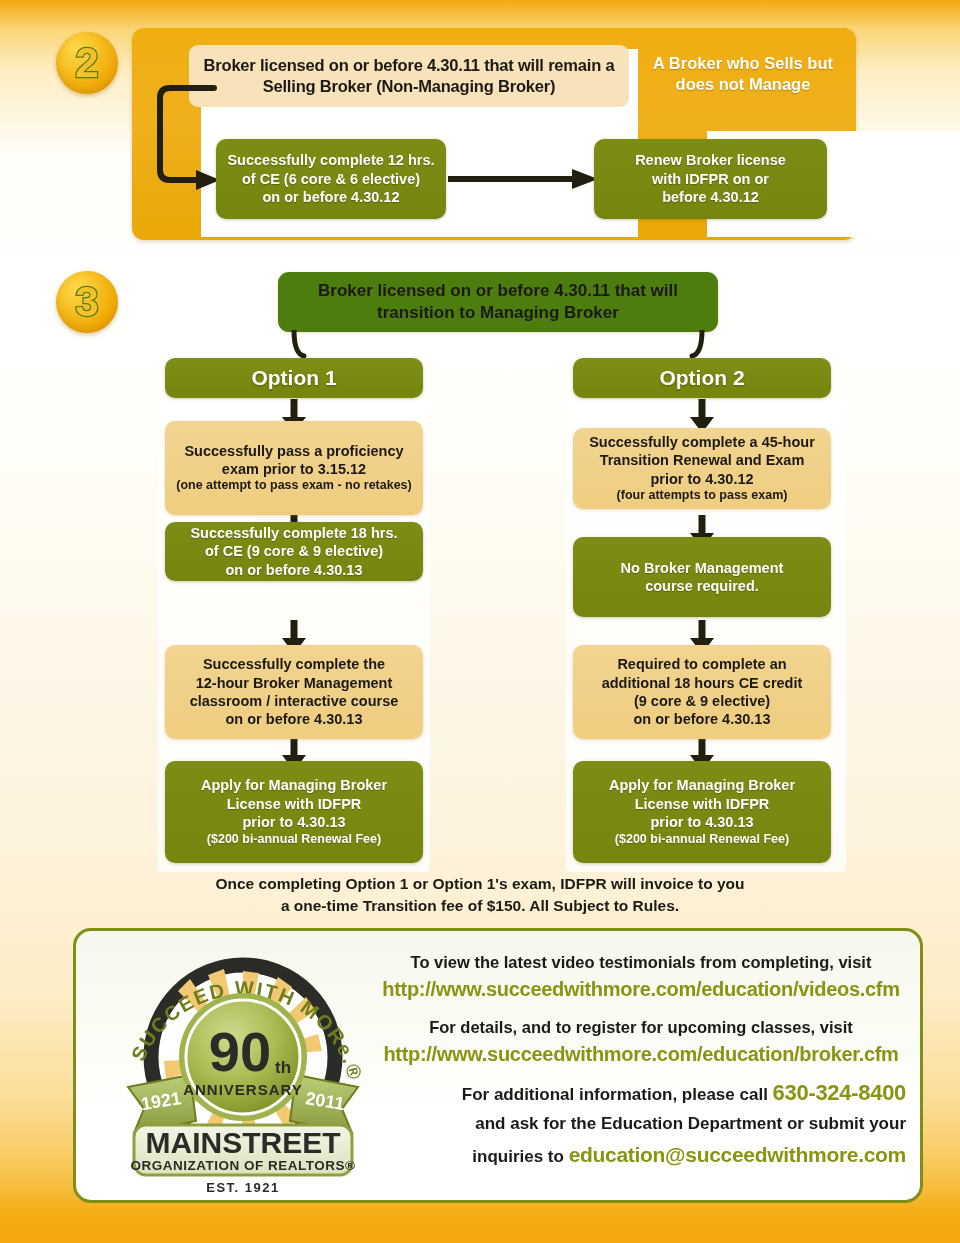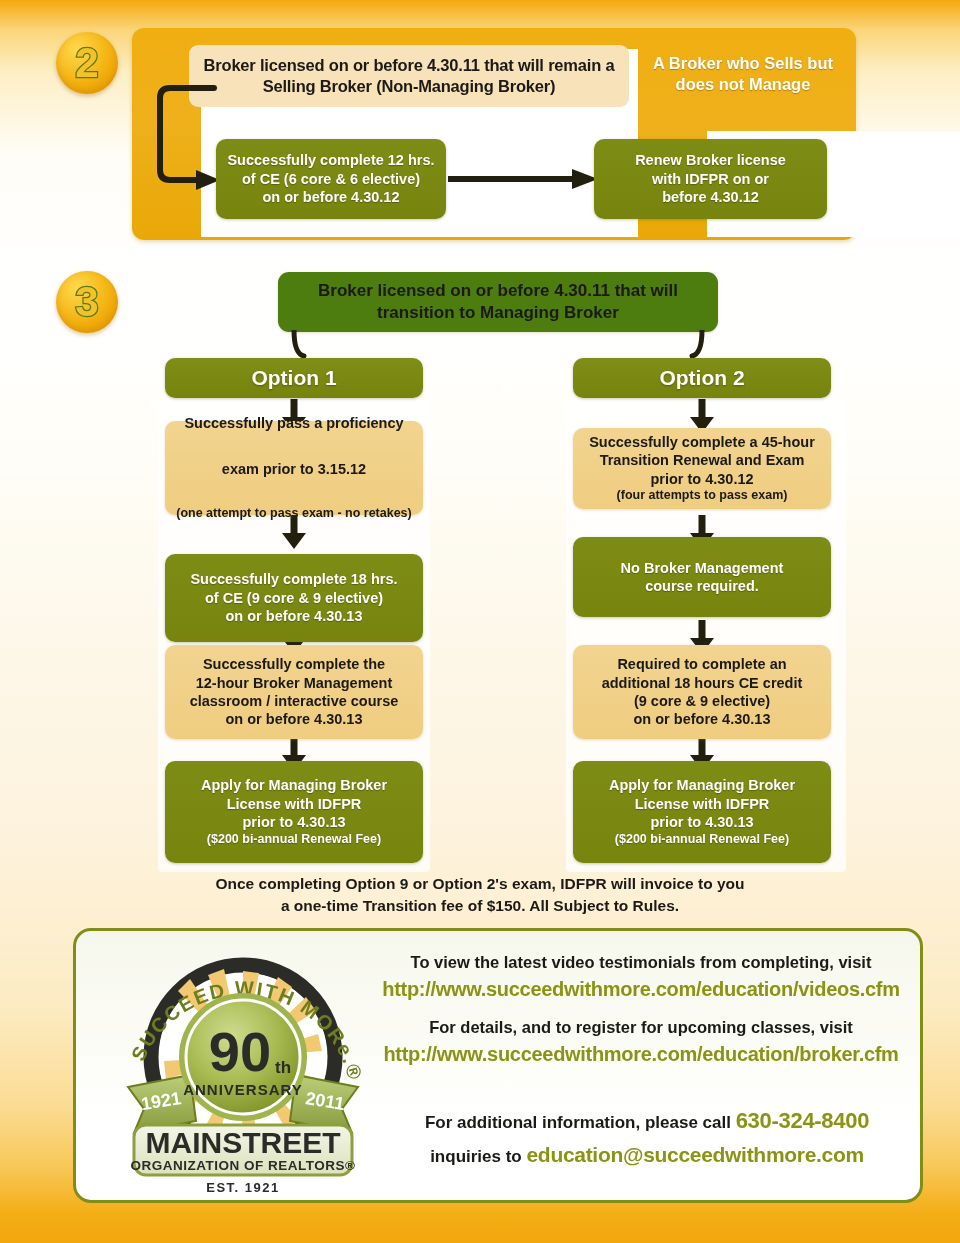--- a/index.html
+++ b/index.html
@@ -185,22 +185,22 @@
     text-shadow: 0 1px 2px rgba(45,52,6,.5);
     box-shadow: 0 1px 3px rgba(70,80,10,.3);
   }
   .opt1 { left: 165px; top: 358px; width: 258px; }
   .opt2 { left: 573px; top: 358px; width: 258px; }
 
   .step { position: absolute; padding: 4px 8px; }
   .step .main { font-size: 14.5px; }
   .step .sub  { font-size: 12.5px; }
 
-  .s1a { left: 165px; top: 421px; width: 258px; height: 94px; gap: 28px; }
-  .s1b { left: 165px; top: 554px; width: 258px; height: 88px; }
+  .s1a { left: 165px; top: 421px; width: 258px; height: 94px; }
+  .s1b { left: 165px; top: 522px; width: 258px; height: 59px; }
   .s1c { left: 165px; top: 645px; width: 258px; height: 94px; text-align: center; }
   .s1d { left: 165px; top: 761px; width: 258px; height: 102px; }
 
   .s2a { left: 573px; top: 421px; width: 258px; height: 81px; margin-top: 7px; }
   .s2b { left: 573px; top: 537px; width: 258px; height: 80px; }
   .s2c { left: 573px; top: 645px; width: 258px; height: 94px; }
   .s2d { left: 573px; top: 761px; width: 258px; height: 102px; }
 
   .down-arrow { position: absolute; width: 26px; height: 34px; }
   .da-l { left: 281px; }
@@ -225,21 +225,21 @@
     background: linear-gradient(to bottom, #f6f7ec, #fbfbf4 35%, #ffffff 70%, #ffffff);
     border: 3px solid #7f8e16;
     border-radius: 18px;
   }
 
   .logo-wrap { position: absolute; left: 42px; top: 8px; width: 250px; height: 260px; }
 
   .contact { position: absolute; left: 300px; top: 20px; width: 530px; }
   .c-line { text-align: center; color: #1a1a16; font-weight: bold; font-size: 16.5px; line-height: 1.45; }
   .c-url  { text-align: center; color: #8a9412; font-weight: bold; font-size: 20px; line-height: 1.45; letter-spacing: -.3px; }
-  .c-block { margin-top: 34px; color: #1a1a16; font-weight: bold; font-size: 17px; line-height: 1.62; text-align: center; padding-left: 12px; }
+  .c-block { margin-top: 6px; color: #1a1a16; font-weight: bold; font-size: 17px; line-height: 1.62; text-align: right; padding-left: 12px; }
   .c-accent { color: #8a9412; font-size: 22px; letter-spacing: -.3px; }
   .c-accent-sm { color: #8a9412; font-size: 21px; letter-spacing: -.3px; }
 </style>
 </head>
 <body>
 
 <div class="page">
 
   <div class="badge" style="left:56px; top:32px;">
     <span>2</span>
@@ -373,21 +373,21 @@
   </div>
 
   <div class="olive-box step s2d">
     <div class="main">Apply for Managing Broker</div>
     <div class="main">License with IDFPR</div>
     <div class="main">prior to 4.30.13</div>
     <div class="sub">($200 bi-annual Renewal Fee)</div>
   </div>
 
   <div class="footnote">
-    <div>Once completing Option 9 or Option 2's exam, IDFPR will invoice to you</div>
+    <div>Once completing Option 1 or Option 1's exam, IDFPR will invoice to you</div>
     <div>a one-time Transition fee of $150. All Subject to Rules.</div>
   </div>
 
   <div class="footer">
 
     <div class="logo-wrap">
       <svg viewBox="0 0 250 260" width="250" height="260">
         <defs>
           <path id="arcpath" d="M 20 140 A 108 108 0 0 1 230 138" fill="none"></path>
           <radialGradient id="sealGrad" cx="40%" cy="32%" r="72%">
@@ -451,18 +451,19 @@
     </div>
 
     <div class="contact">
       <div class="c-line">To view the latest video testimonials from completing, visit</div>
       <div class="c-url">http://www.succeedwithmore.com/education/videos.cfm</div>
       <div class="c-line" style="margin-top:12px;">For details, and to register for upcoming classes, visit</div>
       <div class="c-url">http://www.succeedwithmore.com/education/broker.cfm</div>
 
       <div class="c-block">
         <div><span>For additional information, please call </span><span class="c-accent">630-324-8400</span></div>
+        <div>and ask for the Education Department or submit your</div>
         <div><span>inquiries to </span><span class="c-accent-sm">education@succeedwithmore.com</span></div>
       </div>
     </div>
   </div>
 
 </div>
 
 </body></html>

